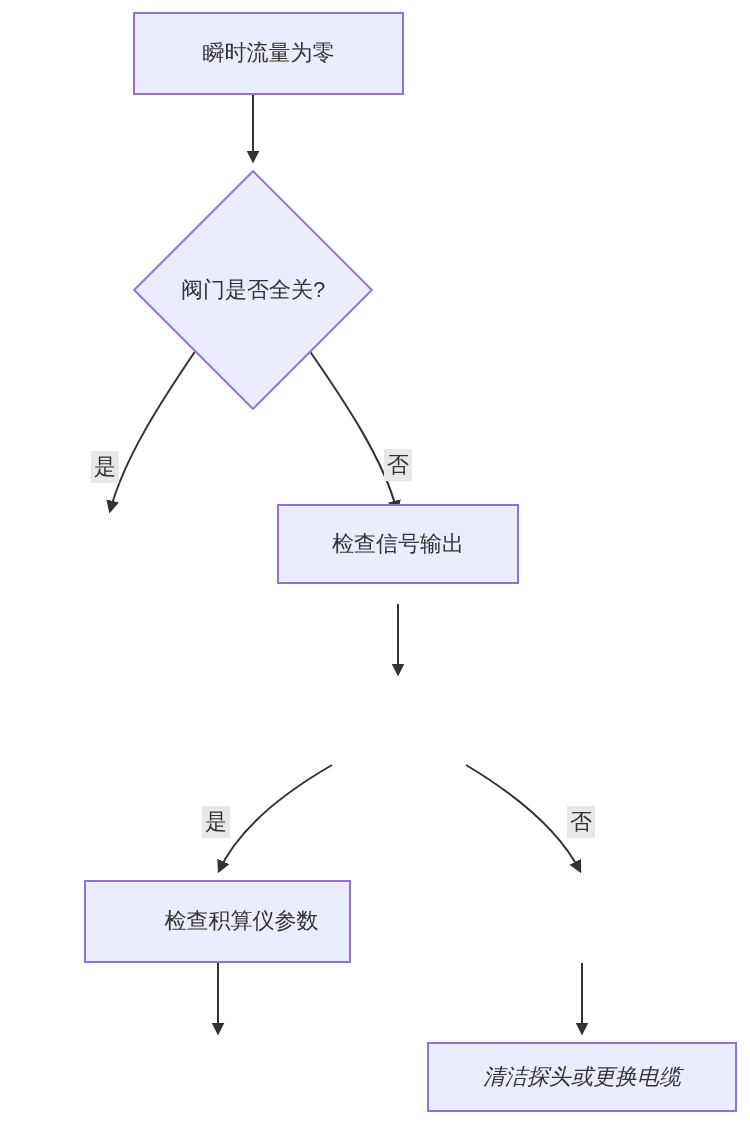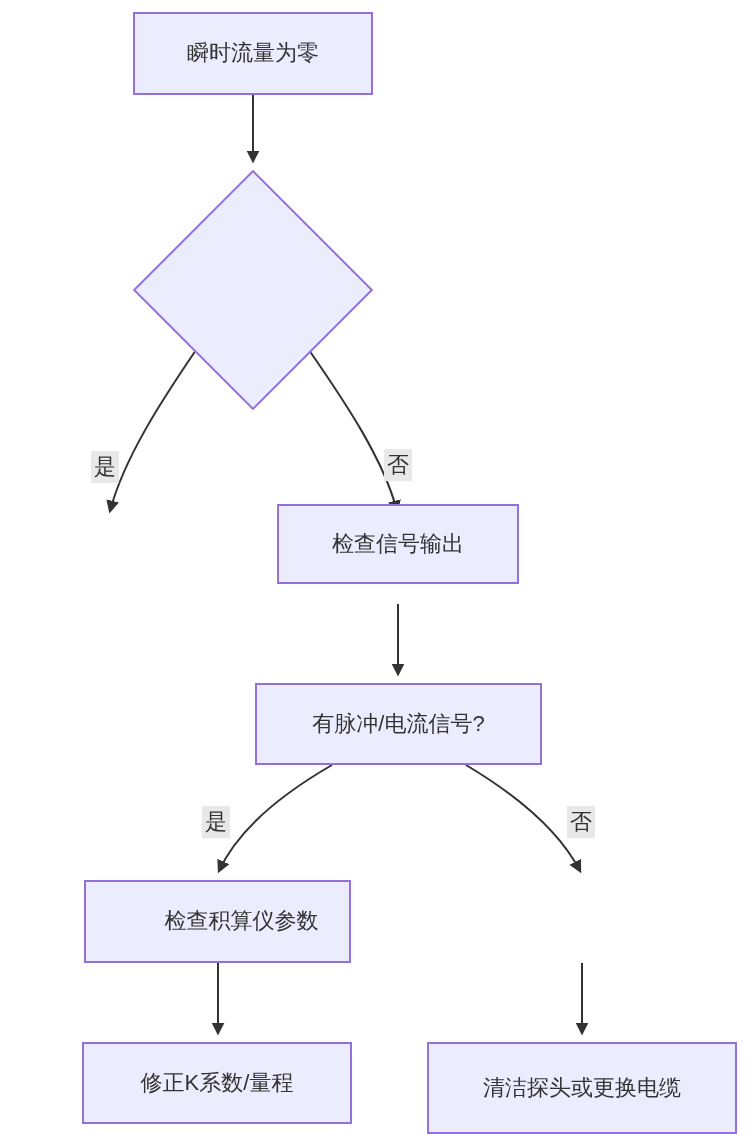--- a/index.html
+++ b/index.html
@@ -90,38 +90,33 @@
         <path d="M 196 350 C 162 400 124 458 110 511" class="edge-path" marker-end="url(#arrowhead)"></path>
         <path d="M 309 350 C 345 402 384 460 397 511" class="edge-path" marker-end="url(#arrowhead)"></path>
         <path d="M 398 604 L 398 674" class="edge-path" marker-end="url(#arrowhead)"></path>
         <path d="M 332 765 C 268 802 234 838 219 871" class="edge-path" marker-end="url(#arrowhead)"></path>
         <path d="M 466 765 C 528 802 563 838 580 871" class="edge-path" marker-end="url(#arrowhead)"></path>
         <path d="M 218 963 L 218 1033" class="edge-path" marker-end="url(#arrowhead)"></path>
         <path d="M 582 963 L 582 1033" class="edge-path" marker-end="url(#arrowhead)"></path>
       </g>
   </svg>
 
-<div class="node rect" style="left: 133px; top: 12px; width: 240px; height: 83px;">
+<div class="node rect" style="left: 133px; top: 12px; width: 271px; height: 83px;">
       <div class="node-label">瞬时流量为零</div>
     </div>
     <div class="node diamond" style="left: 133px; top: 170px; width: 240px; height: 240px;">
       <div class="diamond-shape" style="width: 170px; height: 170px;"></div>
+      <div class="node-label">阀门是否全关?</div>
     </div>
     <div class="node rect" style="left: 277px; top: 504px; width: 242px; height: 80px;">
       <div class="node-label">检查信号输出</div>
     </div>
-    <div class="node rect" style="left: 255px; top: 683px; width: 287px; height: 82px;">
-      <div class="node-label">有脉冲/电流信号?</div>
-    </div>
     <div class="node rect" style="left: 84px; top: 880px; width: 267px; height: 83px; padding-left: 48px;">
       <div class="node-label">检查积算仪参数</div>
     </div>
-    <div class="node rect" style="left: 82px; top: 1042px; width: 270px; height: 82px;">
-      <div class="node-label">修正K系数/量程</div>
-    </div>
-    <div class="node rect" style="left: 427px; top: 1042px; width: 310px; height: 92px;">
+    <div class="node rect" style="left: 427px; top: 1042px; width: 310px; height: 70px; font-style: italic;">
       <div class="node-label">清洁探头或更换电缆</div>
     </div>
     <div class="edge-label" style="left: 105px; top: 467px;">是</div>
     <div class="edge-label" style="left: 398px; top: 465px;">否</div>
     <div class="edge-label" style="left: 216px; top: 822px;">是</div>
     <div class="edge-label" style="left: 581px; top: 822px;">否</div>
   </div>
 
 </body></html>

